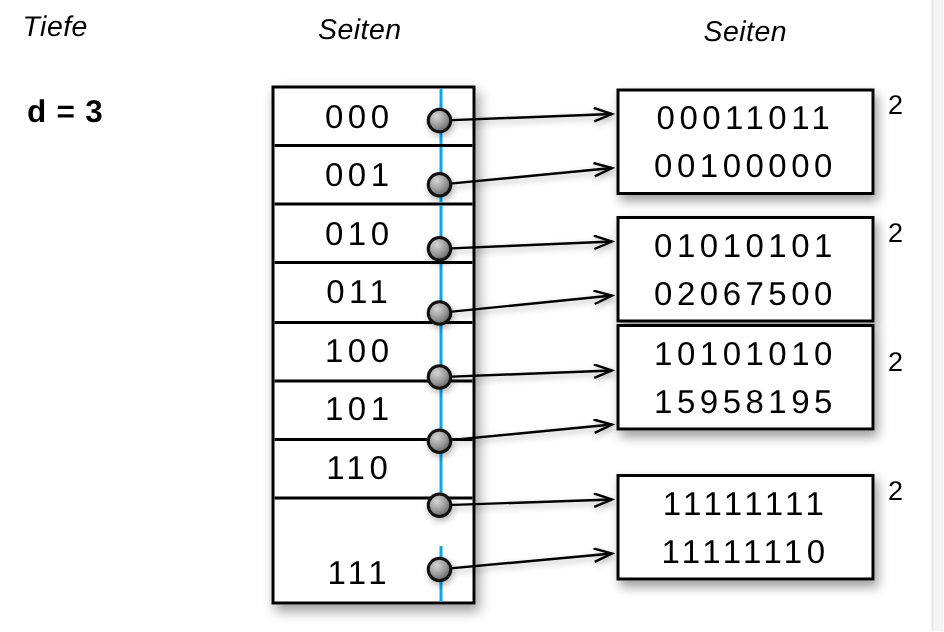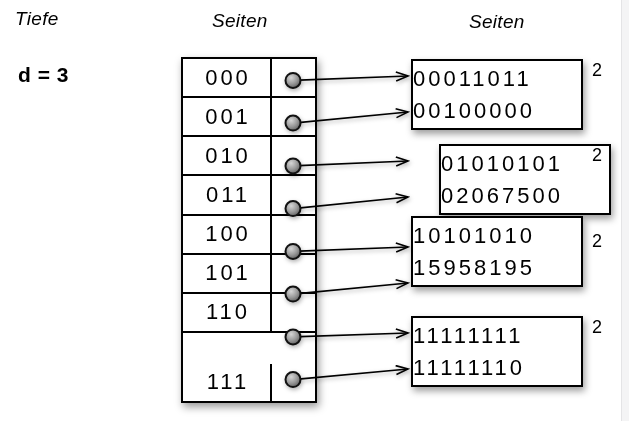--- a/index.html
+++ b/index.html
@@ -31,30 +31,30 @@
     box-shadow:2px 4px 8px rgba(0,0,0,0.40);
     display:flex;flex-direction:column;
   }
   .index-row{
     flex:1;display:flex;box-sizing:border-box;
     border-bottom:2px solid #000;
   }
   .index-row:last-child{border-bottom:none;margin-top:31px;}
   .cell{box-sizing:border-box;display:flex;align-items:center;justify-content:center;}
   .cell.label{
-    width:89px;border-right:2px solid #000000;
+    width:112px;border-right:2px solid #0ea5e9;
     font-size:22px;letter-spacing:3px;padding-left:3px;
   }
   .cell.ptr{flex:1;}
   
   .page-box{
     position:absolute;left:411px;width:172px;height:71px;
     box-sizing:border-box;border:2px solid #000;background:#fff;
     box-shadow:2px 4px 7px rgba(0,0,0,0.38);
-    padding-top:2px;
+    text-align:center;padding-top:2px;
   }
   .page-entry{
     font-size:22px;line-height:32px;letter-spacing:3px;white-space:nowrap;
   }
   .local-depth{
     position:absolute;left:592px;width:20px;
     font-size:18px;font-weight:500;text-align:left;
   }
   
   svg.overlay{
@@ -112,21 +112,21 @@
       <div class="cell ptr"></div>
     </div>
   </div>
 
   <div class="page-box" style="top:59px;">
     <div class="page-entry">00011011</div>
     <div class="page-entry">00100000</div>
   </div>
   <div class="local-depth" style="top:60px;">2</div>
 
-  <div class="page-box" style="top:144px;margin-left:28px;">
+  <div class="page-box" style="top:144px;">
     <div class="page-entry">01010101</div>
     <div class="page-entry">02067500</div>
   </div>
   <div class="local-depth" style="top:145px;">2</div>
 
   <div class="page-box" style="top:216px;">
     <div class="page-entry">10101010</div>
     <div class="page-entry">15958195</div>
   </div>
   <div class="local-depth" style="top:231px;">2</div>

